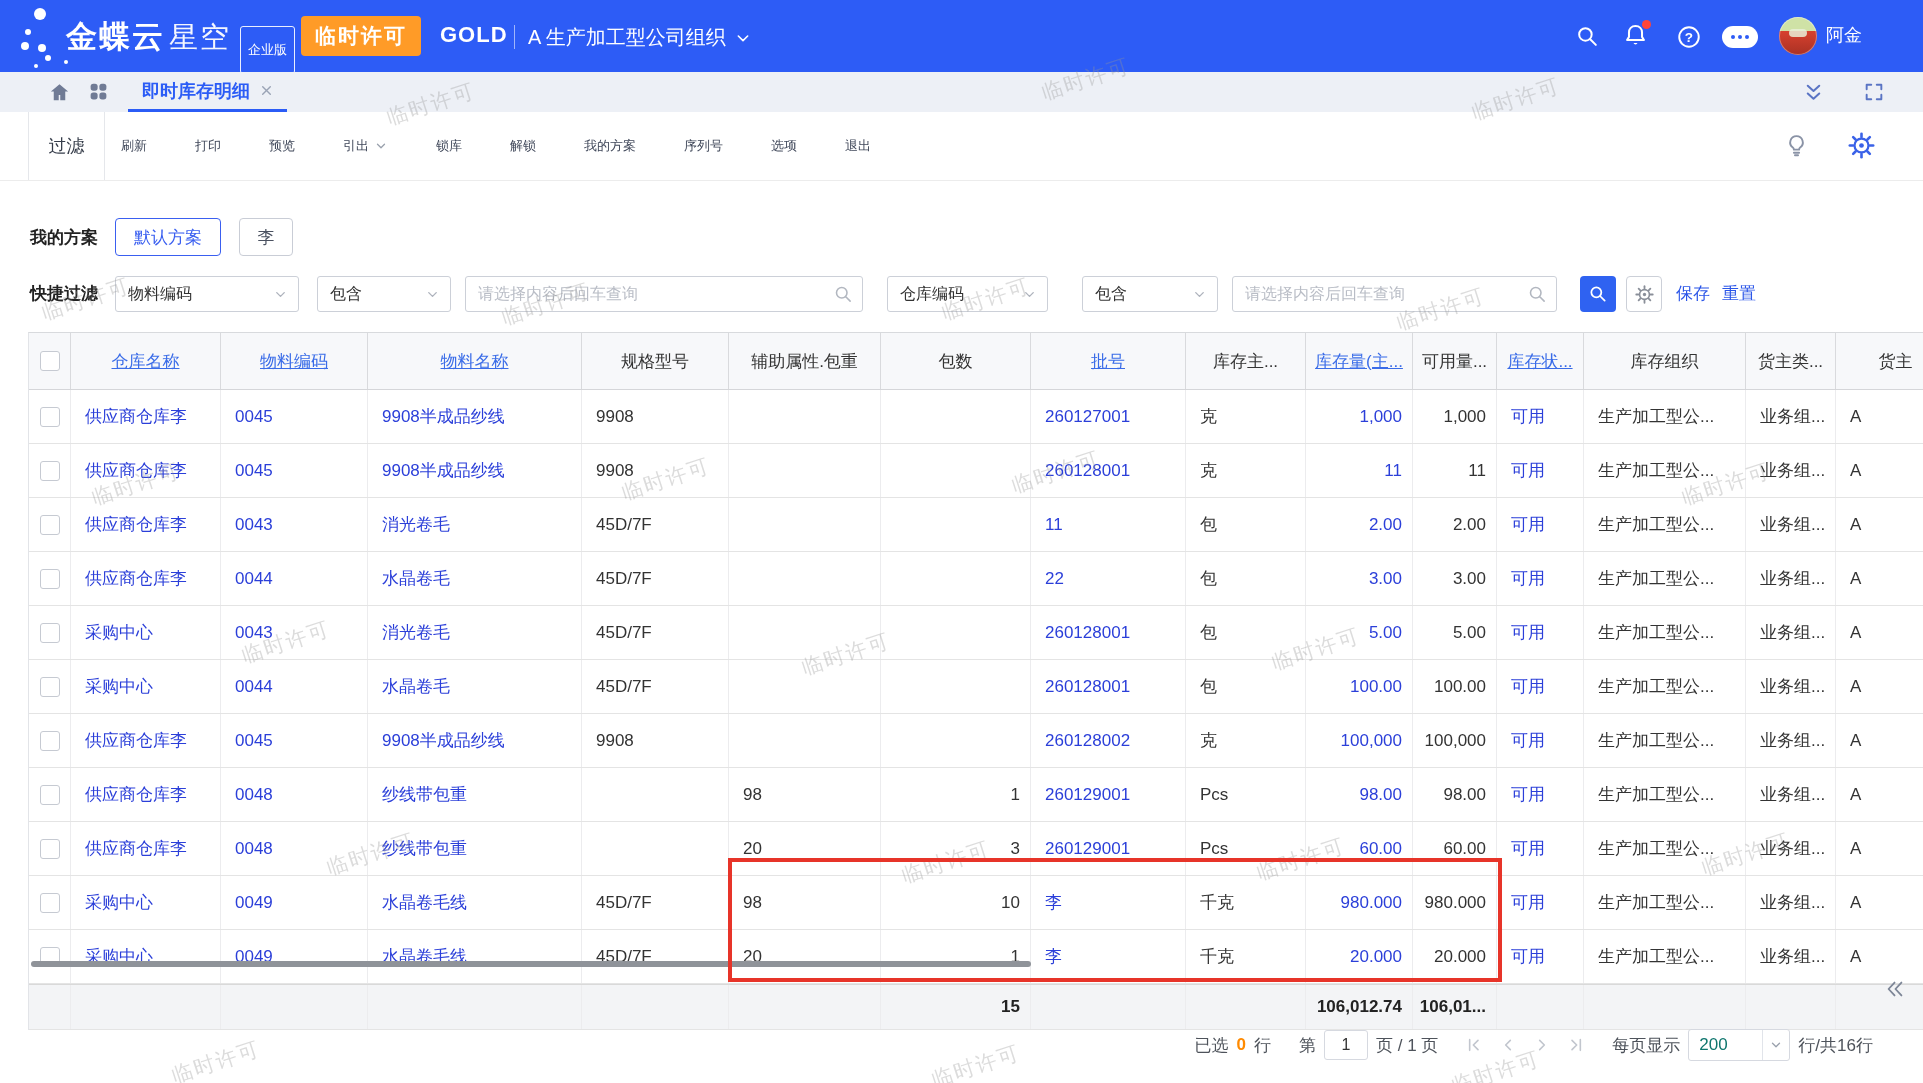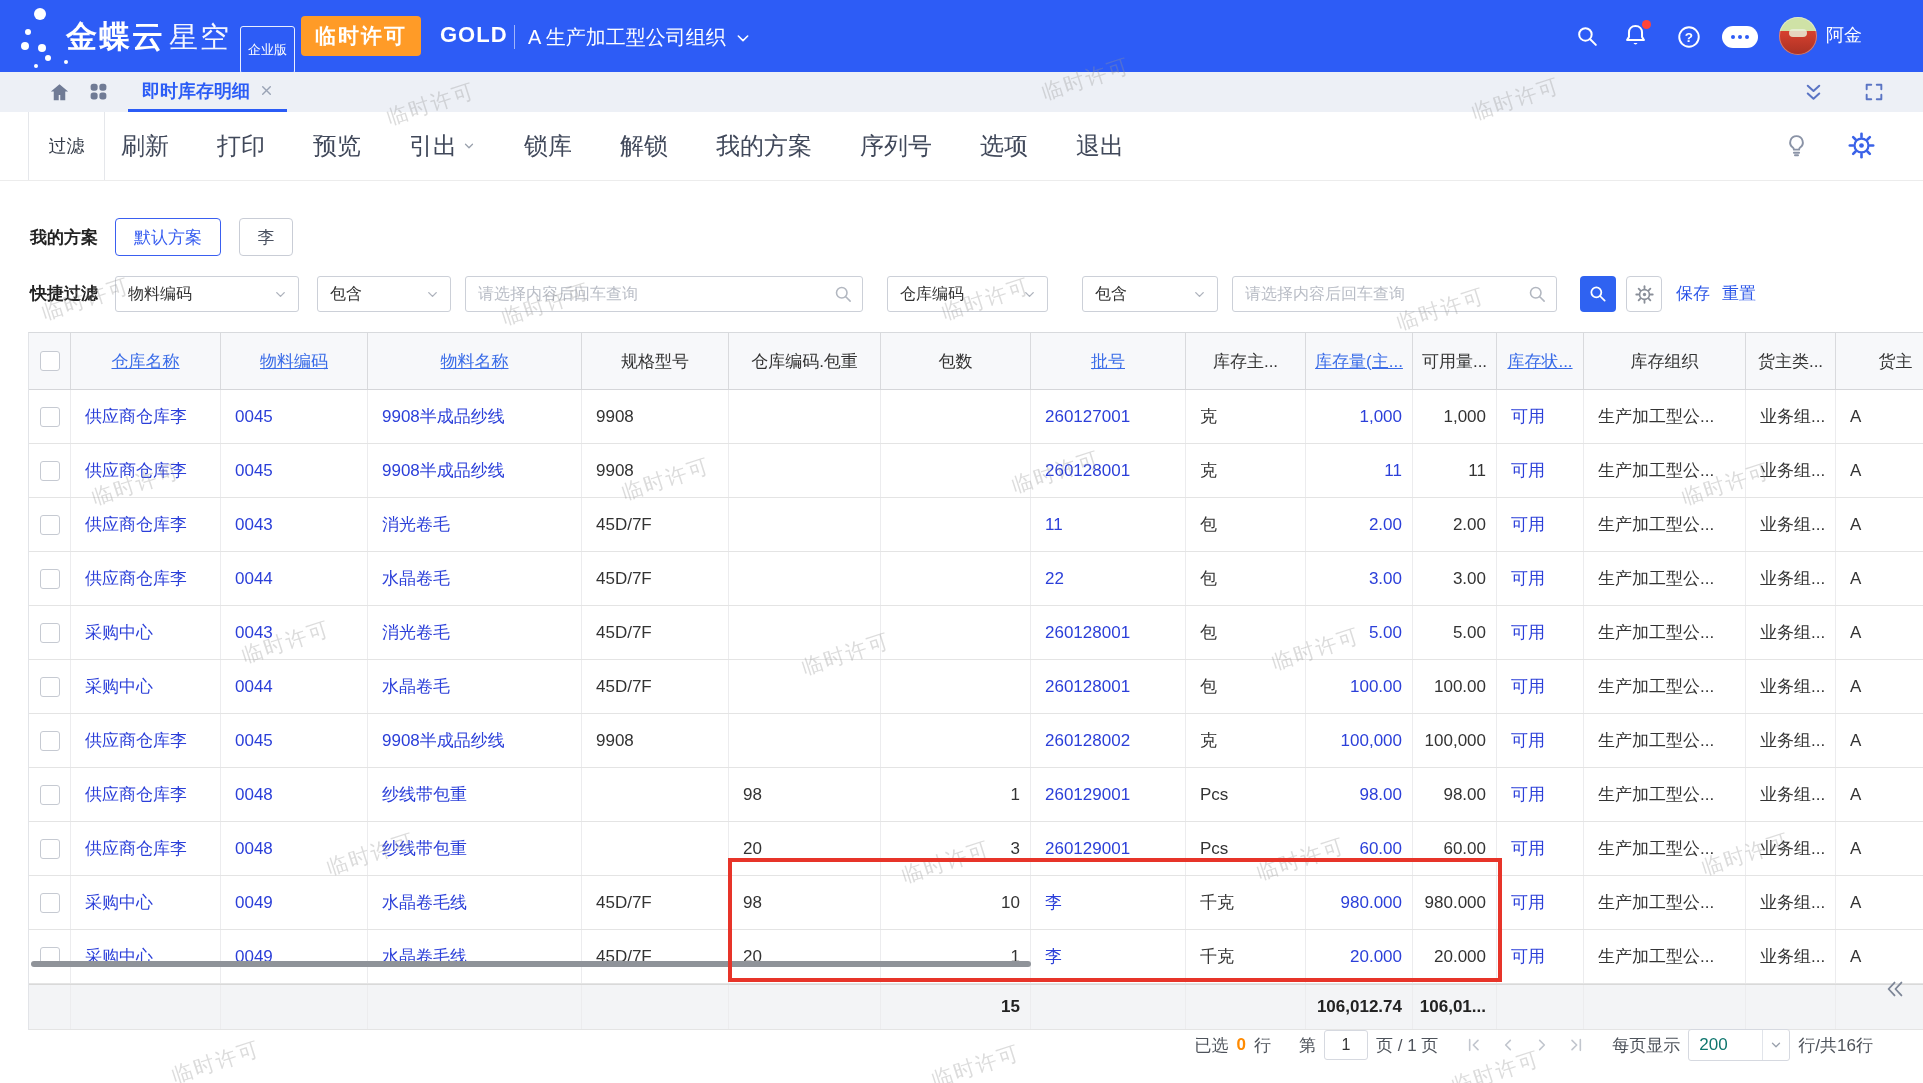--- a/index.html
+++ b/index.html
@@ -41,21 +41,21 @@
   .tab-label{color:#2b5cf6;font-size:18px;font-weight:700;}
   .tab-close{color:#9aa3b5;cursor:pointer;display:flex;}
   .tabbar-right{position:absolute;right:38px;top:9px;display:flex;gap:38px;color:#5a74c4;}
   .tabbar-right span{cursor:pointer;display:flex;}
 
   
   .toolbar{position:absolute;left:0;top:112px;width:100%;height:68px;background:#fff;border-bottom:1px solid #ececec;}
   .tool-filter-box{position:absolute;left:28px;top:0;width:75px;height:68px;border-left:1px solid #e5e7eb;border-right:1px solid #e5e7eb;
     display:flex;align-items:center;justify-content:center;font-size:18px;color:#353c49;cursor:pointer;background:#fff;}
   .tool-items{position:absolute;left:121px;top:0;height:68px;display:flex;align-items:center;column-gap:48px;}
-  .tool-item{font-size:24px;color:#40485a;cursor:pointer;display:flex;align-items:center;gap:5px;white-space:nowrap;justify-content:center;}
+  .tool-item{font-size:13px;color:#40485a;cursor:pointer;display:flex;align-items:center;gap:5px;white-space:nowrap;justify-content:center;}
   .tool-item .crt{color:#9aa1ad;display:flex;}
   .toolbar-right-ic{position:absolute;top:21px;cursor:pointer;}
 
   
   .plans-row{position:absolute;left:0;top:218px;width:100%;height:40px;}
   .plans-label{position:absolute;left:30px;top:0;height:40px;line-height:40px;font-size:17px;font-weight:700;color:#222;}
   .plan-btn{position:absolute;top:0;height:38px;border-radius:4px;background:#fff;display:flex;align-items:center;justify-content:center;
     font-size:17px;cursor:pointer;box-sizing:border-box;}
   .plan-active{left:115px;width:106px;border:1px solid #3a5ff0;color:#3a5ff0;}
   .plan-plain{left:239px;width:54px;border:1px solid #c9cdd6;color:#4a5160;}
@@ -376,21 +376,21 @@
         <div class="tcell" style="width: 147px; flex: 0 0 147px;">
           <span class="hlink">物料编码</span>
         </div>
         <div class="tcell" style="width: 214px; flex: 0 0 214px;">
           <span class="hlink">物料名称</span>
         </div>
         <div class="tcell" style="width: 147px; flex: 0 0 147px;">
           <span class="hplain">规格型号</span>
         </div>
         <div class="tcell" style="width: 152px; flex: 0 0 152px;">
-          <span class="hplain">仓库编码.包重</span>
+          <span class="hplain">辅助属性.包重</span>
         </div>
         <div class="tcell" style="width: 150px; flex: 0 0 150px;">
           <span class="hplain">包数</span>
         </div>
         <div class="tcell" style="width: 155px; flex: 0 0 155px;">
           <span class="hlink">批号</span>
         </div>
         <div class="tcell" style="width: 120px; flex: 0 0 120px;">
           <span class="hplain">库存主...</span>
         </div>

